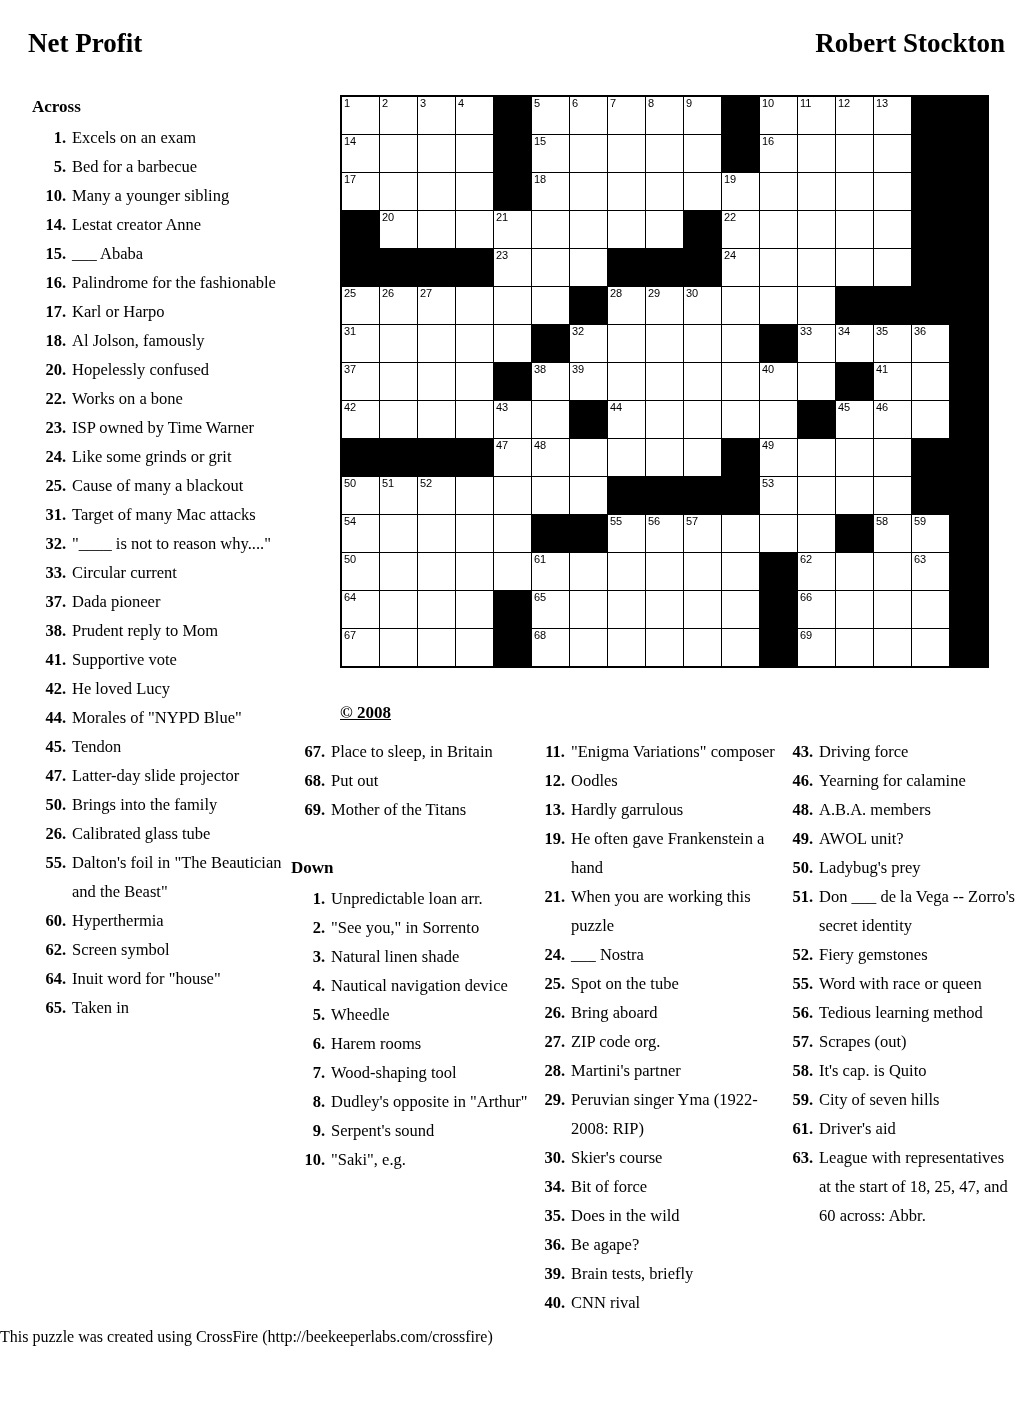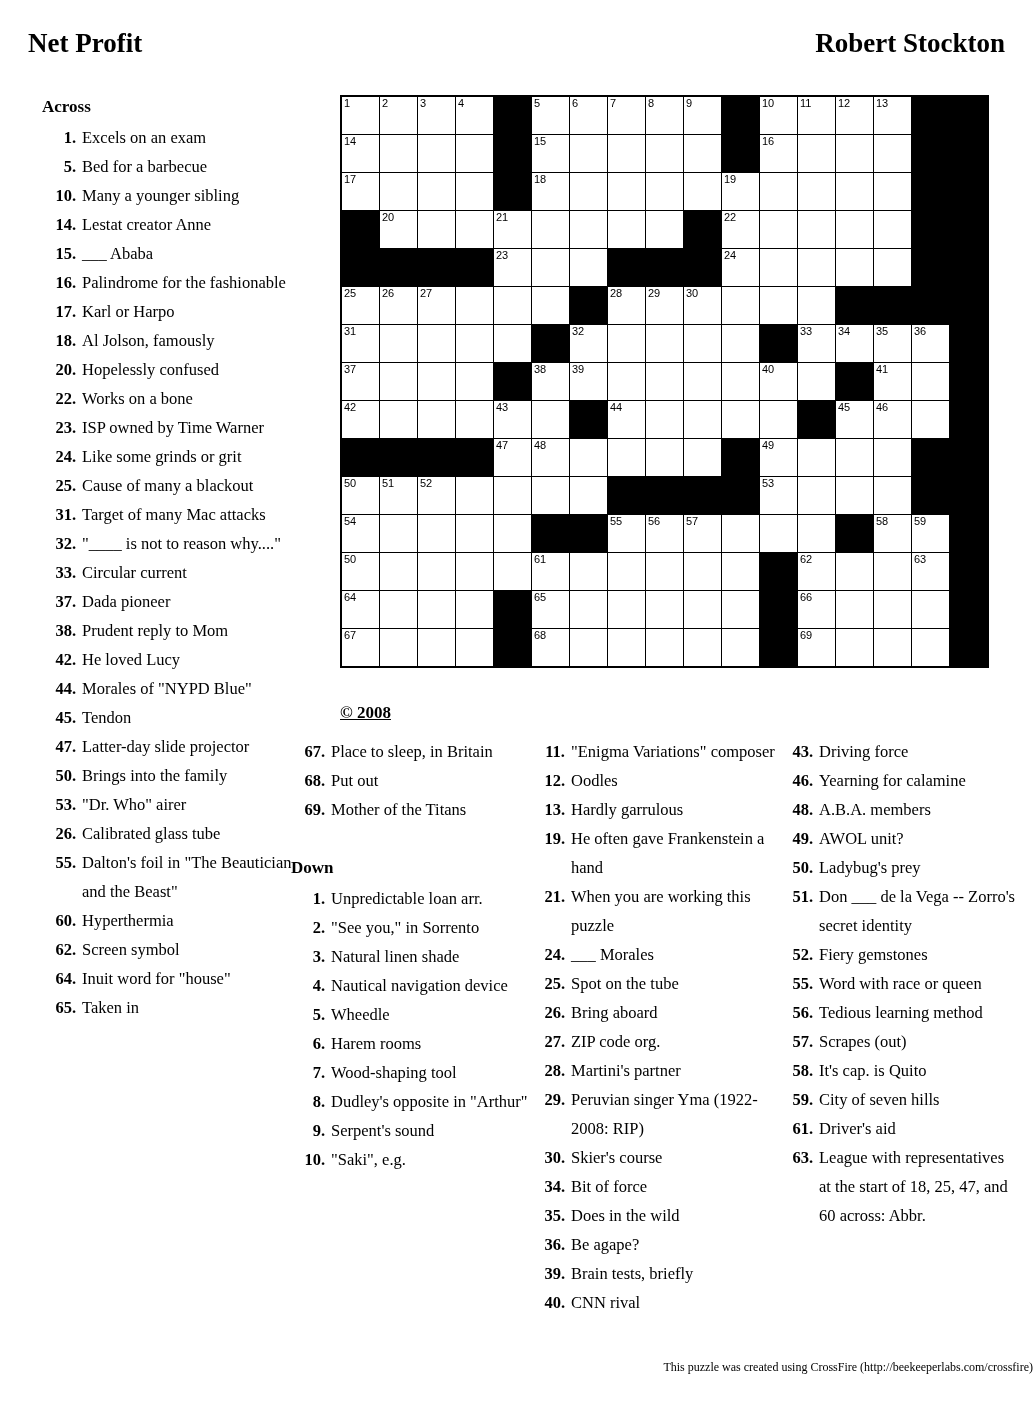--- a/index.html
+++ b/index.html
@@ -55,21 +55,21 @@
 
   
   .clues{
     position:absolute;left:26px;top:92px;width:985px;
   }
   .col{
     position:absolute;
     font-size:16.5px;
     line-height:29px;
   }
-  .col-1{left:16px;top:0px;width:250px;}
+  .col-1{left:6px;top:0px;width:250px;}
   .col-2{left:265px;top:645px;width:240px;}
   .col-3{left:505px;top:645px;width:250px;}
   .col-4{left:753px;top:645px;width:240px;}
 
   .sec-head{
     font-weight:bold;font-size:17px;
     margin:0 0 2px 0;
   }
   ul.cluelist{list-style:none;margin:0;padding:0;}
   ul.cluelist li{
@@ -82,22 +82,22 @@
     min-width:34px;
     text-align:right;
     padding-right:6px;
     flex:0 0 auto;
   }
   ul.cluelist li .ctext{flex:1 1 auto;}
   .spacer-block{height:29px;}
 
   
   .footer{
-    position:absolute;left:0;top:1360px;width:1033px;
-    text-align:right;font-size:12px;
+    position:absolute;left:0;top:1328px;width:1033px;
+    text-align:left;font-size:16px;
   }
 </style>
 </head>
 <body>
 
 <div class="page">
 
   <div class="header">
     <div class="puz-title">Net Profit</div>
     <div class="puz-author">Robert Stockton</div>
@@ -605,42 +605,42 @@
           </li>
           <li>
             <span class="cnum">37.</span>
             <span class="ctext">Dada pioneer</span>
           </li>
           <li>
             <span class="cnum">38.</span>
             <span class="ctext">Prudent reply to Mom</span>
           </li>
           <li>
+            <span class="cnum">41.</span>
+            <span class="ctext">Supportive vote</span>
+          </li>
+          <li>
             <span class="cnum">42.</span>
             <span class="ctext">He loved Lucy</span>
           </li>
           <li>
             <span class="cnum">44.</span>
             <span class="ctext">Morales of "NYPD Blue"</span>
           </li>
           <li>
             <span class="cnum">45.</span>
             <span class="ctext">Tendon</span>
           </li>
           <li>
             <span class="cnum">47.</span>
             <span class="ctext">Latter-day slide projector</span>
           </li>
           <li>
             <span class="cnum">50.</span>
             <span class="ctext">Brings into the family</span>
-          </li>
-          <li>
-            <span class="cnum">53.</span>
-            <span class="ctext">"Dr. Who" airer</span>
           </li>
           <li>
             <span class="cnum">26.</span>
             <span class="ctext">Calibrated glass tube</span>
           </li>
           <li>
             <span class="cnum">55.</span>
             <span class="ctext">Dalton's foil in "The Beautician and the Beast"</span>
           </li>
           <li>
@@ -740,21 +740,21 @@
           <li>
             <span class="cnum">19.</span>
             <span class="ctext">He often gave Frankenstein a hand</span>
           </li>
           <li>
             <span class="cnum">21.</span>
             <span class="ctext">When you are working this puzzle</span>
           </li>
           <li>
             <span class="cnum">24.</span>
-            <span class="ctext">___ Morales</span>
+            <span class="ctext">___ Nostra</span>
           </li>
           <li>
             <span class="cnum">25.</span>
             <span class="ctext">Spot on the tube</span>
           </li>
           <li>
             <span class="cnum">26.</span>
             <span class="ctext">Bring aboard</span>
           </li>
           <li>

